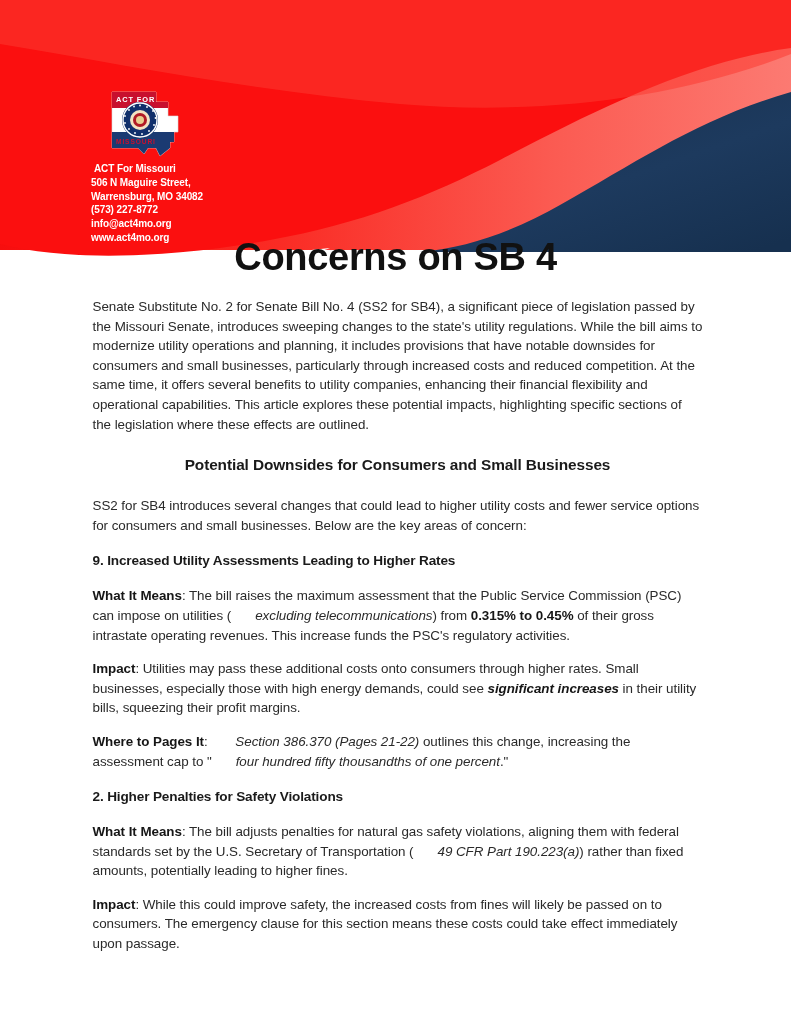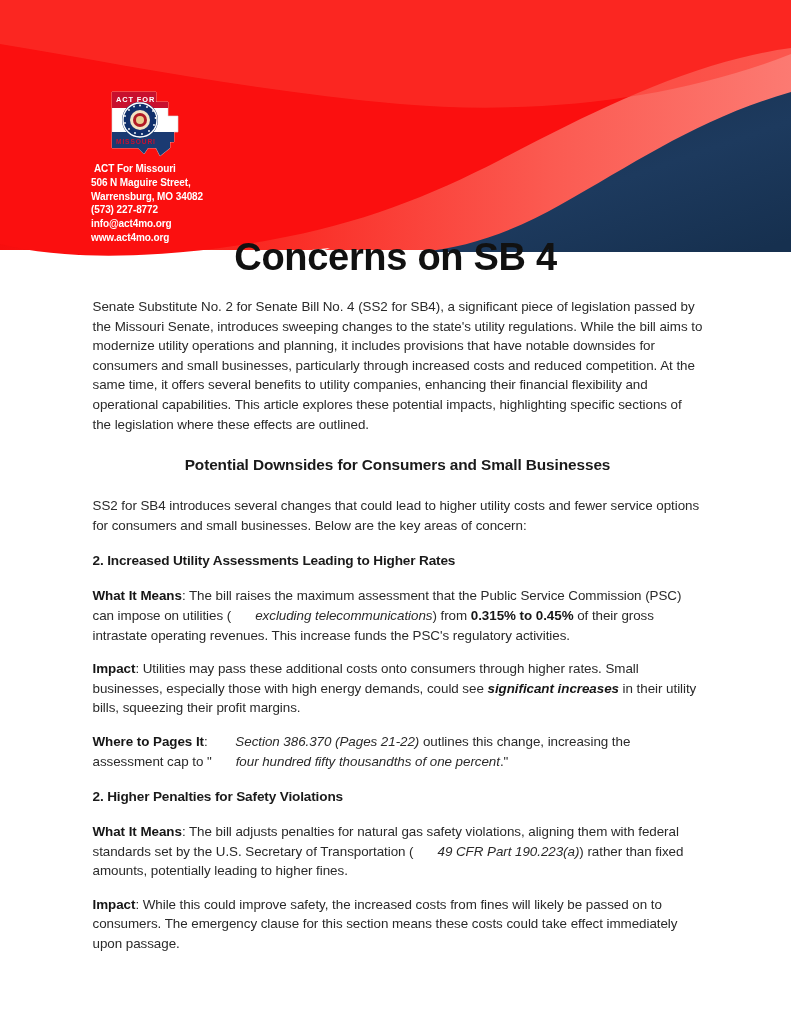--- a/index.html
+++ b/index.html
@@ -208,21 +208,21 @@
   <h1 class="page-title">Concerns on SB 4</h1>
 
   <div class="body-col">
 
     <p class="para">Senate Substitute No. 2 for Senate Bill No. 4 (SS2 for SB4), a significant piece of legislation passed by the Missouri Senate, introduces sweeping changes to the state's utility regulations. While the bill aims to modernize utility operations and planning, it includes provisions that have notable downsides for consumers and small businesses, particularly through increased costs and reduced competition. At the same time, it offers several benefits to utility companies, enhancing their financial flexibility and operational capabilities. This article explores these potential impacts, highlighting specific sections of the legislation where these effects are outlined.</p>
 
     <h2 class="section-heading">Potential Downsides for Consumers and Small Businesses</h2>
 
     <p class="para">SS2 for SB4 introduces several changes that could lead to higher utility costs and fewer service options for consumers and small businesses. Below are the key areas of concern:</p>
 
-    <h3 class="sub-heading">2. Increased Utility Assessments Leading to Higher Rates</h3>
+    <h3 class="sub-heading">9. Increased Utility Assessments Leading to Higher Rates</h3>
 
     <p class="para">
       <span class="b">What It Means</span><span>: The bill raises the maximum assessment that the Public Service Commission (PSC) can impose on utilities (</span><span class="i">excluding telecommunications</span><span>) from </span><span class="b">0.315% to 0.45%</span><span> of their gross intrastate operating revenues. This increase funds the PSC's regulatory activities.</span>
     </p>
 
     <p class="para">
       <span class="b">Impact</span><span>: Utilities may pass these additional costs onto consumers through higher rates. Small businesses, especially those with high energy demands, could see </span><span class="bi">significant increases</span><span> in their utility bills, squeezing their profit margins.</span>
     </p>
 
     <p class="para">

